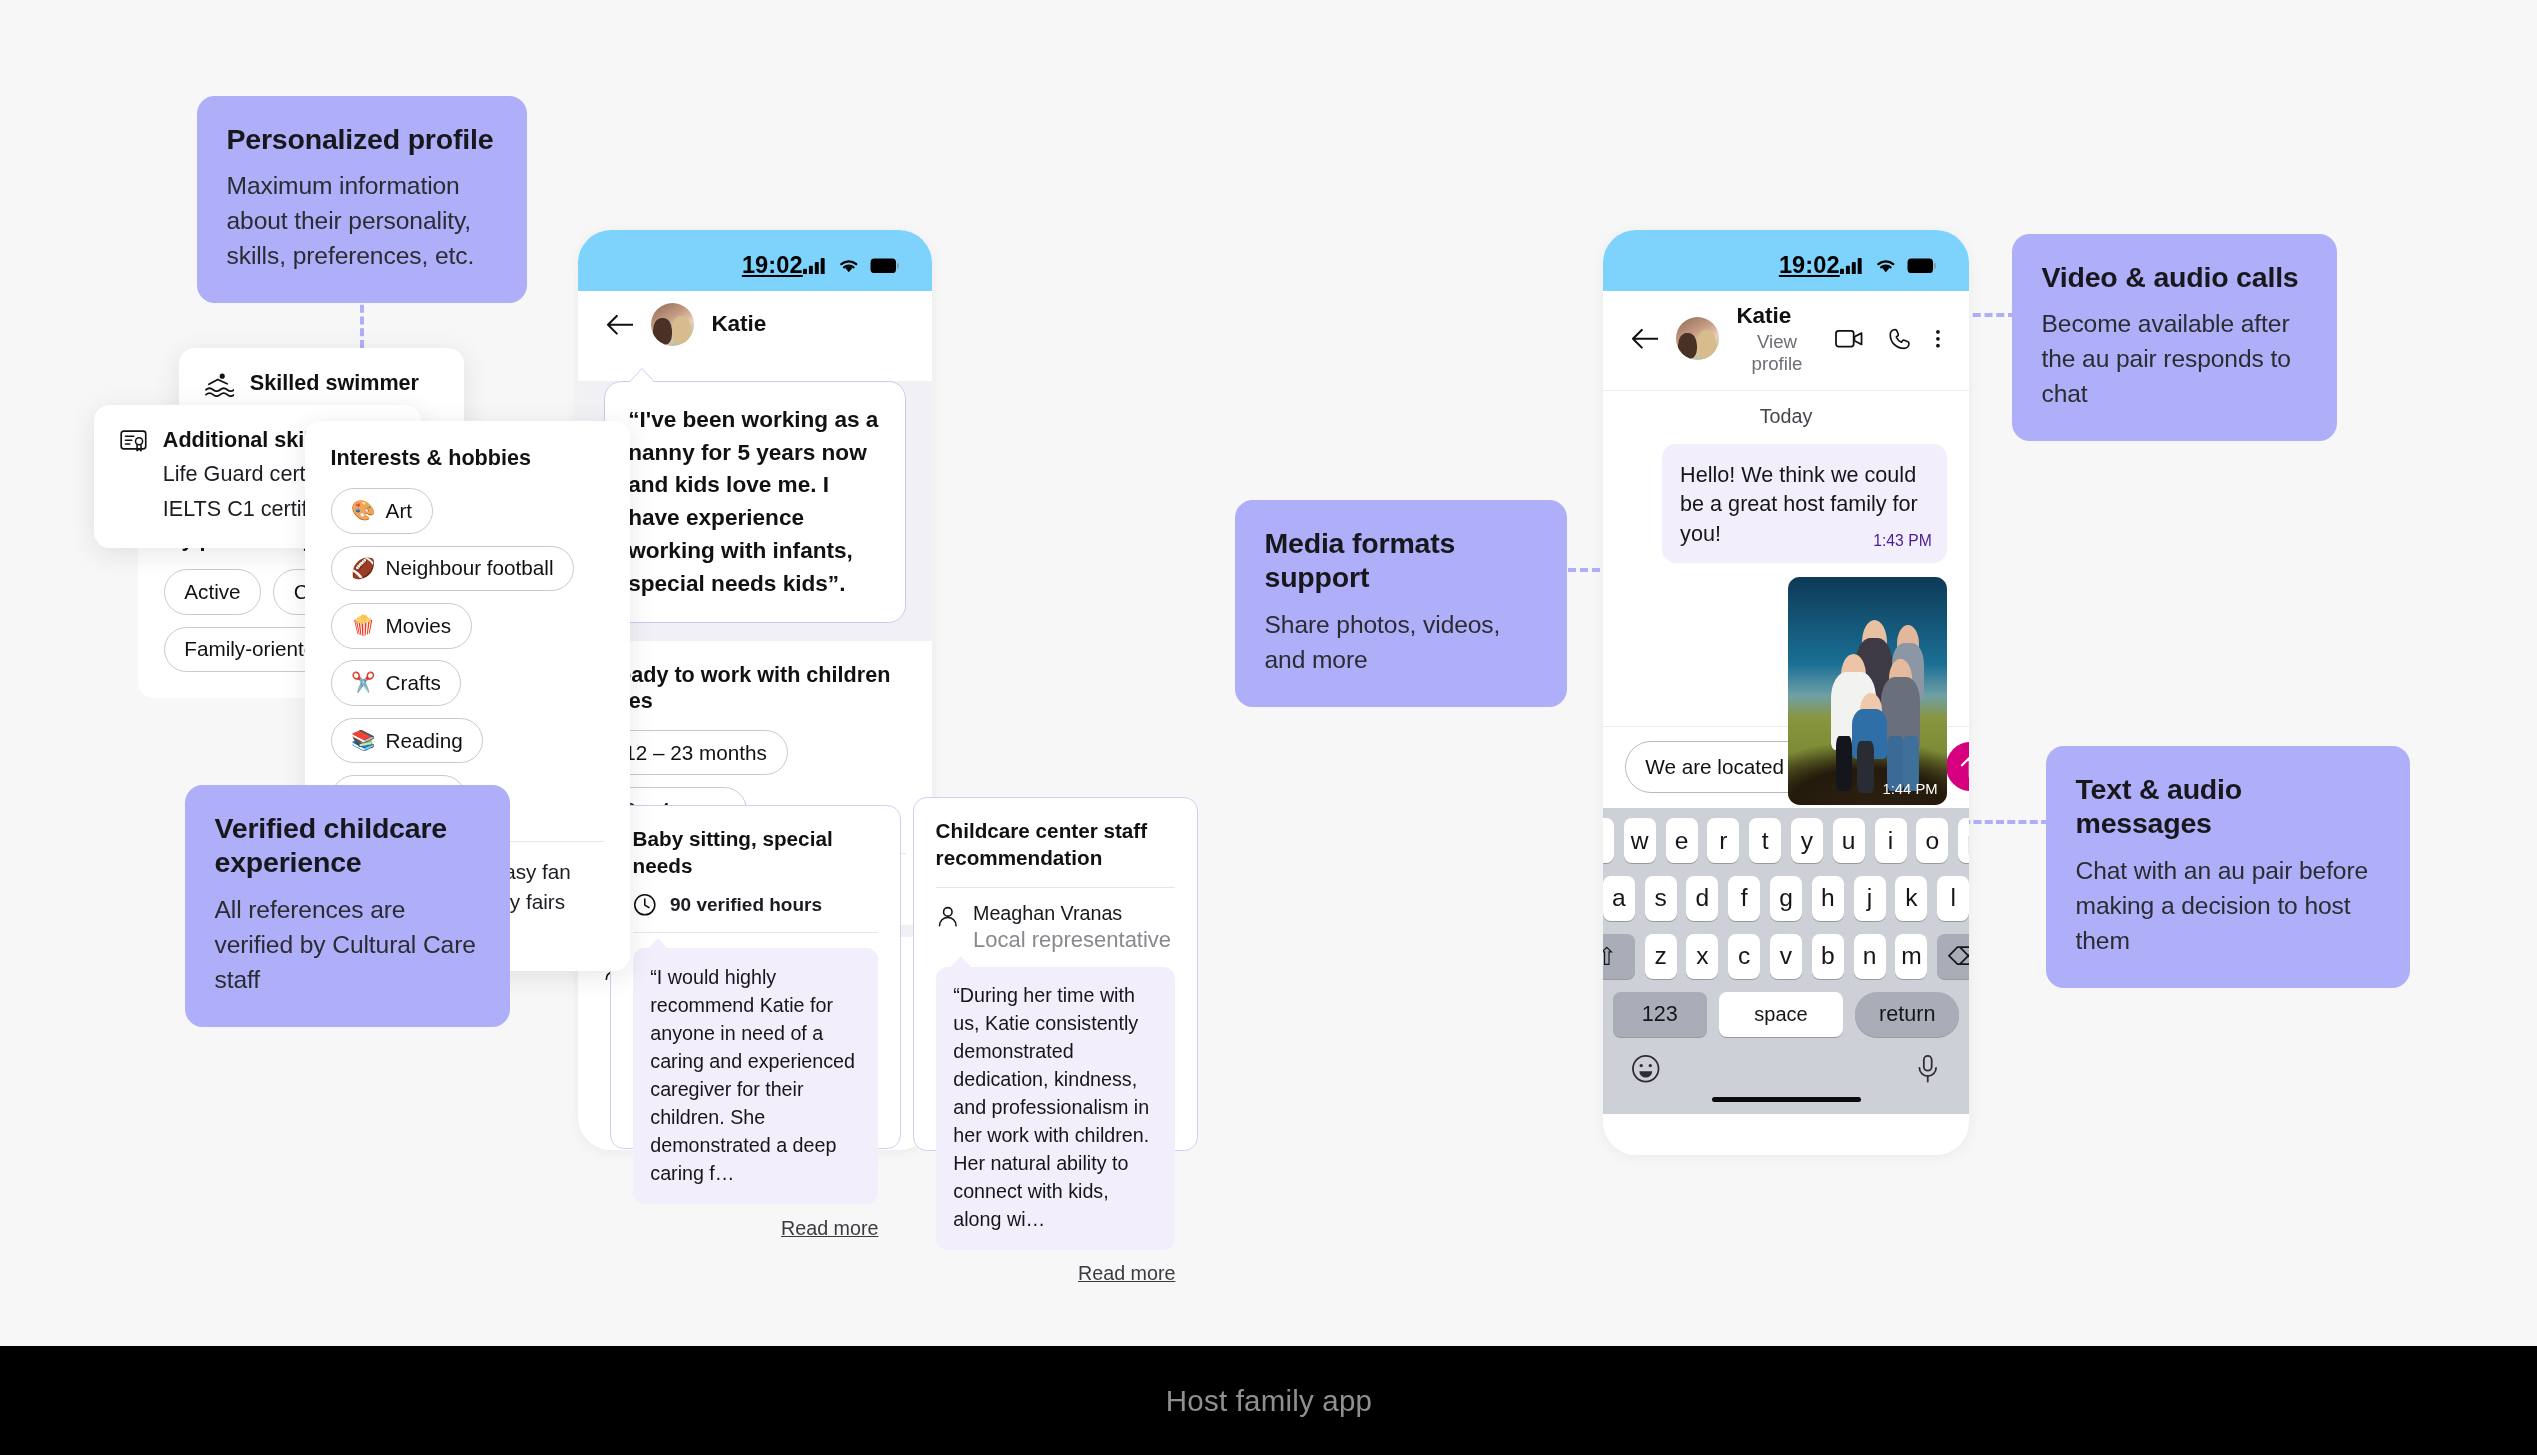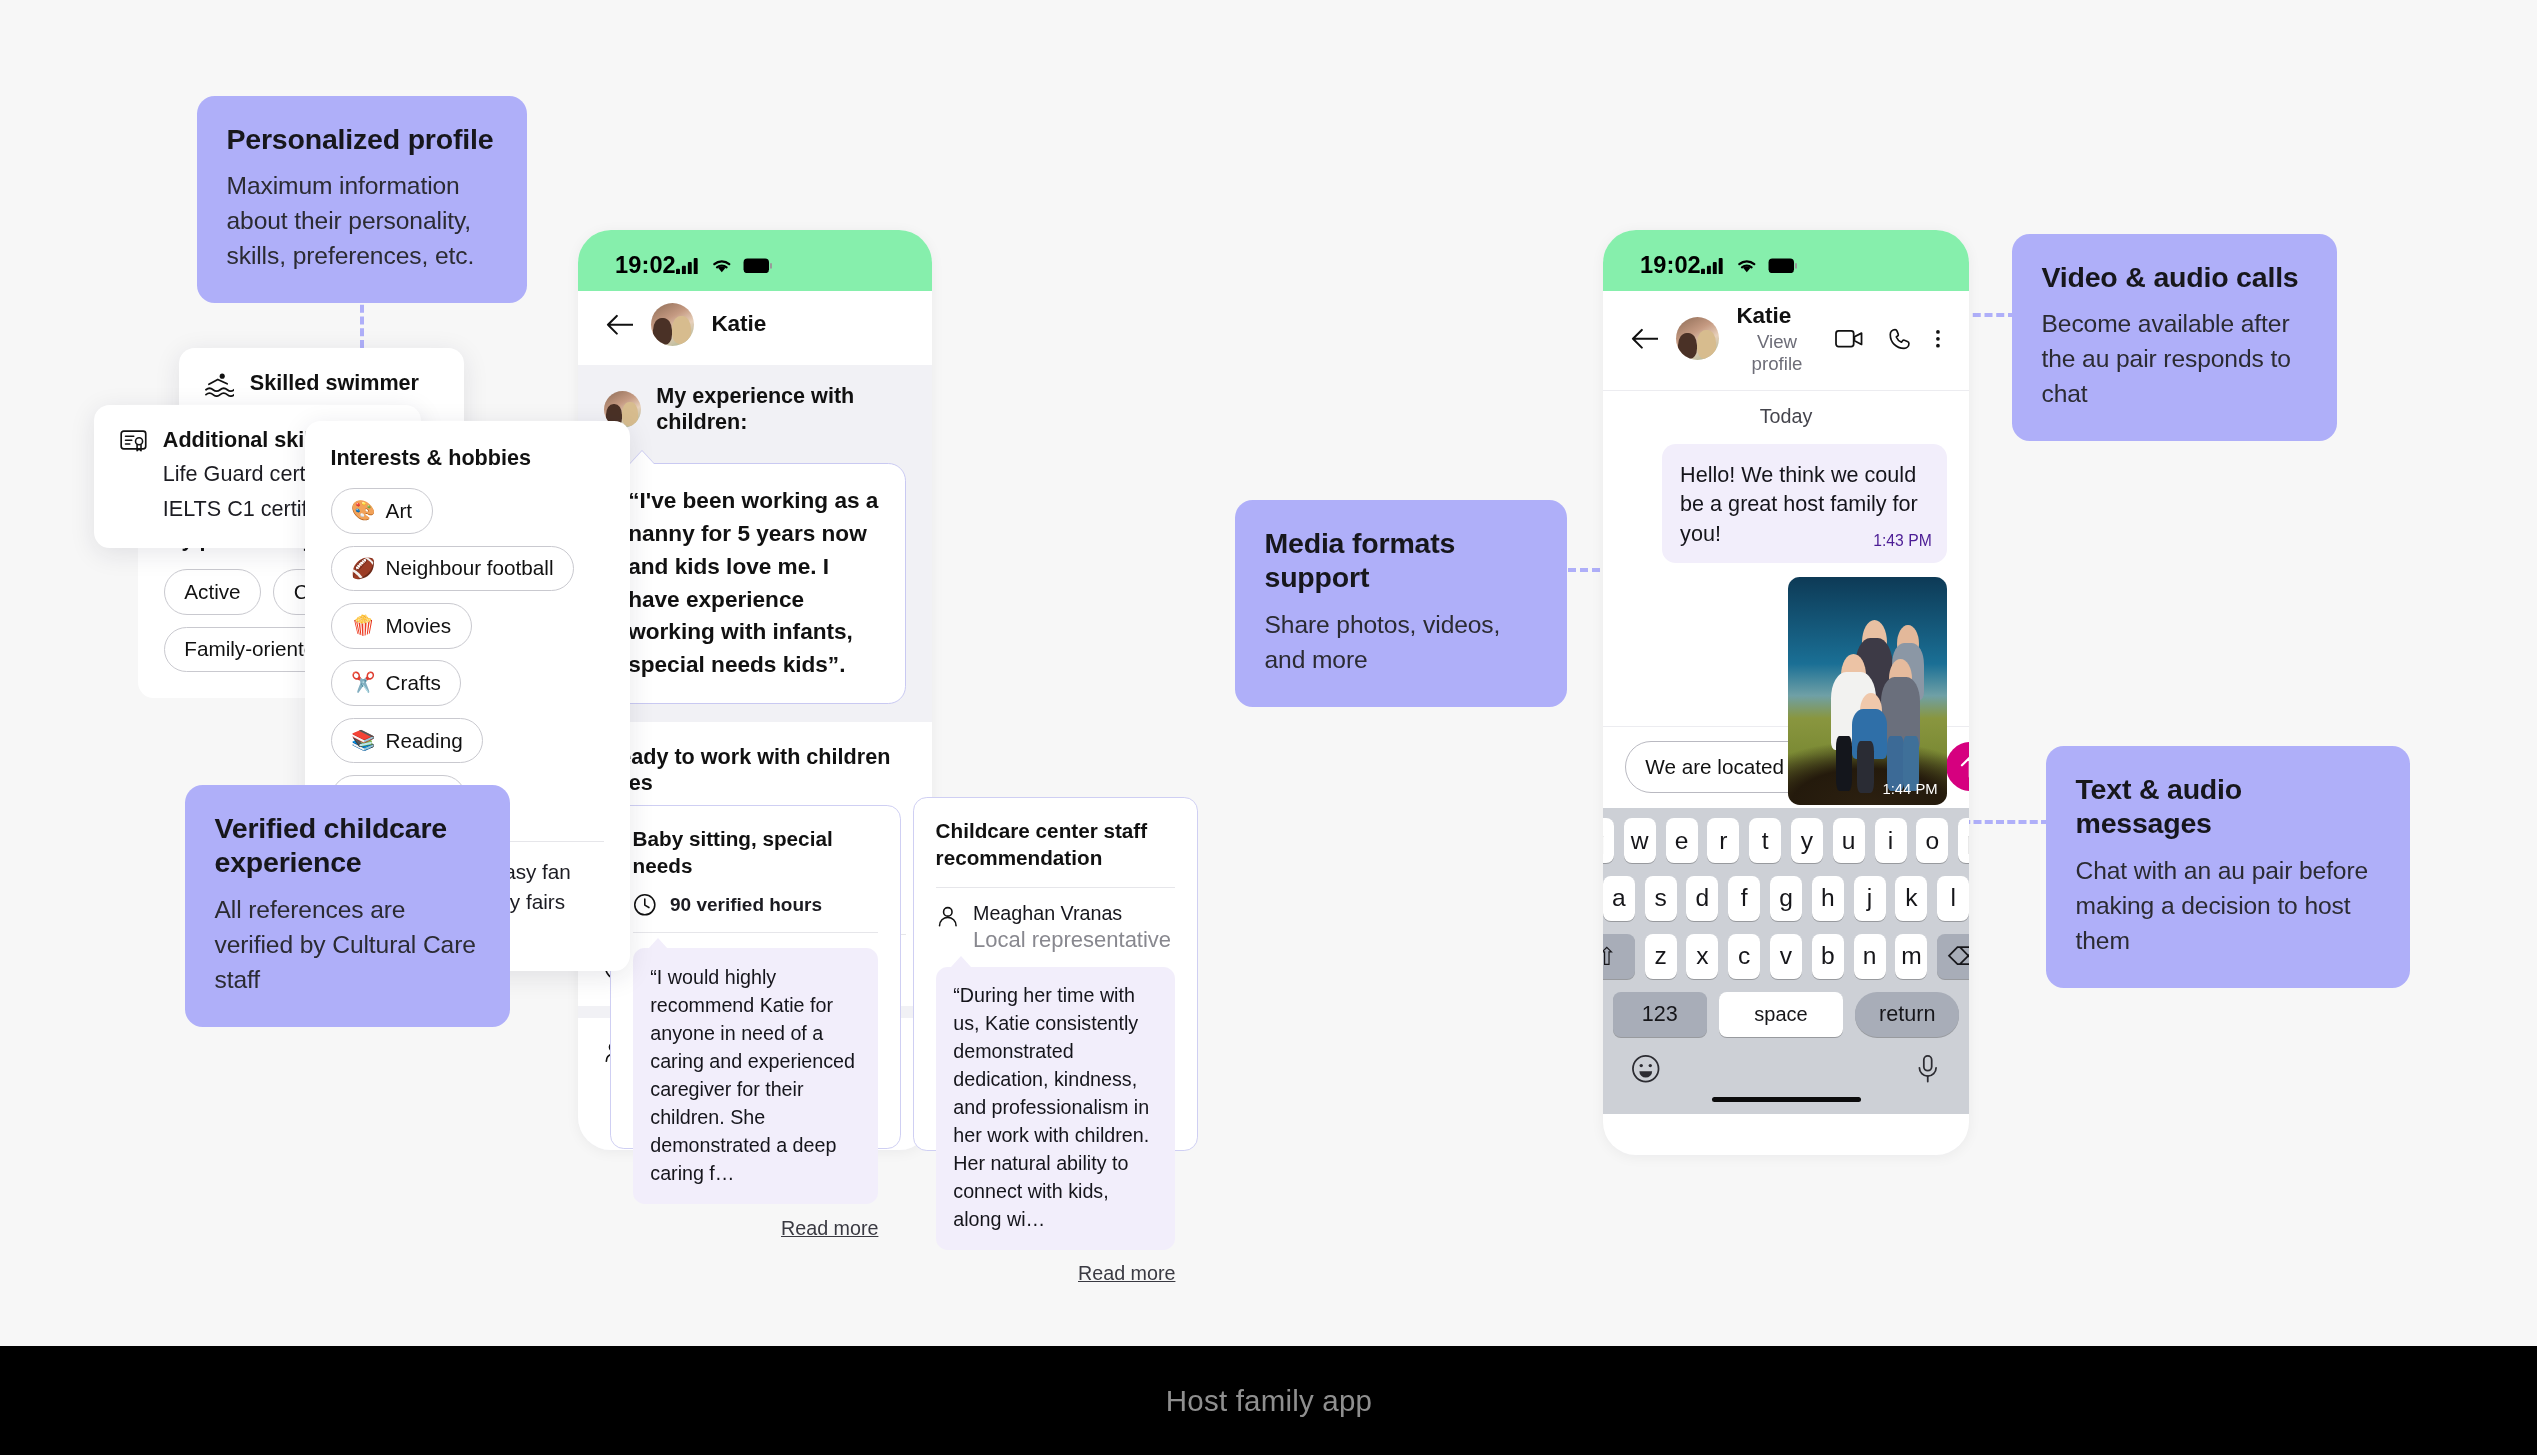--- a/index.html
+++ b/index.html
@@ -40,22 +40,23 @@
   .phone {
     position: absolute;
     background: #ffffff;
     border-radius: 33px;
     overflow: hidden;
     box-shadow: 0 2px 13.8px rgba(20,20,40,0.055);
     z-index: 10;
   }
   .statusbar {
     height: 61px; display: flex; align-items: center;
-    justify-content: flex-start; padding: 9.8px 33px 0 37px;
-    background: #86efac;
+    justify-content: flex-end; padding: 9.8px 33px 0 37px;
+    background: #7dd3fc;
+    text-decoration: underline;
   }
   .sb-time { font-size: 23.6px; font-weight: 700; color: #000; letter-spacing: 0.1px; }
   .sb-icons { display: flex; align-items: center; gap: 9.8px; }
 
   .navbar {
     display: flex; align-items: center; gap: 17.7px;
     padding: 11.8px 27.5px 19.7px 27.5px; background: #fff;
   }
   .nav-name { font-size: 22.6px; font-weight: 700; color: #111; letter-spacing: -0.1px;}
   .nav-sub  { font-size: 18.7px; font-weight: 400; color: #6d6d78; margin-top: 2px;}
@@ -252,24 +253,20 @@
       <svg width="27.5" height="21.6" viewBox="0 0 28 22" style="cursor:pointer;flex:0 0 auto;">
         <path d="M11 2 L2 11 L11 20 M2 11 H27" stroke="#111" stroke-width="2.1" fill="none" stroke-linecap="round" stroke-linejoin="round"></path>
       </svg>
       <span class="avatar"></span>
       <span class="nav-name">Katie</span>
     </div>
 
     <div class="pbody">
 
       <div style="background:#f1f1f5; padding-bottom:5.9px;">
-        <div class="exp-head">
-          <span class="avatar" style="width:37px;height:37px;"></span>
-          <span class="t">My experience with children:</span>
-        </div>
         <div class="quote-bubble">“I've been working as a nanny for 5 years now and kids love me. I have experience working with infants, special needs kids”.</div>
       </div>
 
       <div class="psection" style="margin-top:11.8px;">
         <div class="sec-title">Ready to work with children ages</div>
         <div class="pill-row" style="margin-top:15.7px;">
           <span class="pill">12 – 23 months</span>
           <span class="pill">2 – 4 years</span>
         </div>
         <div class="hr"></div>

